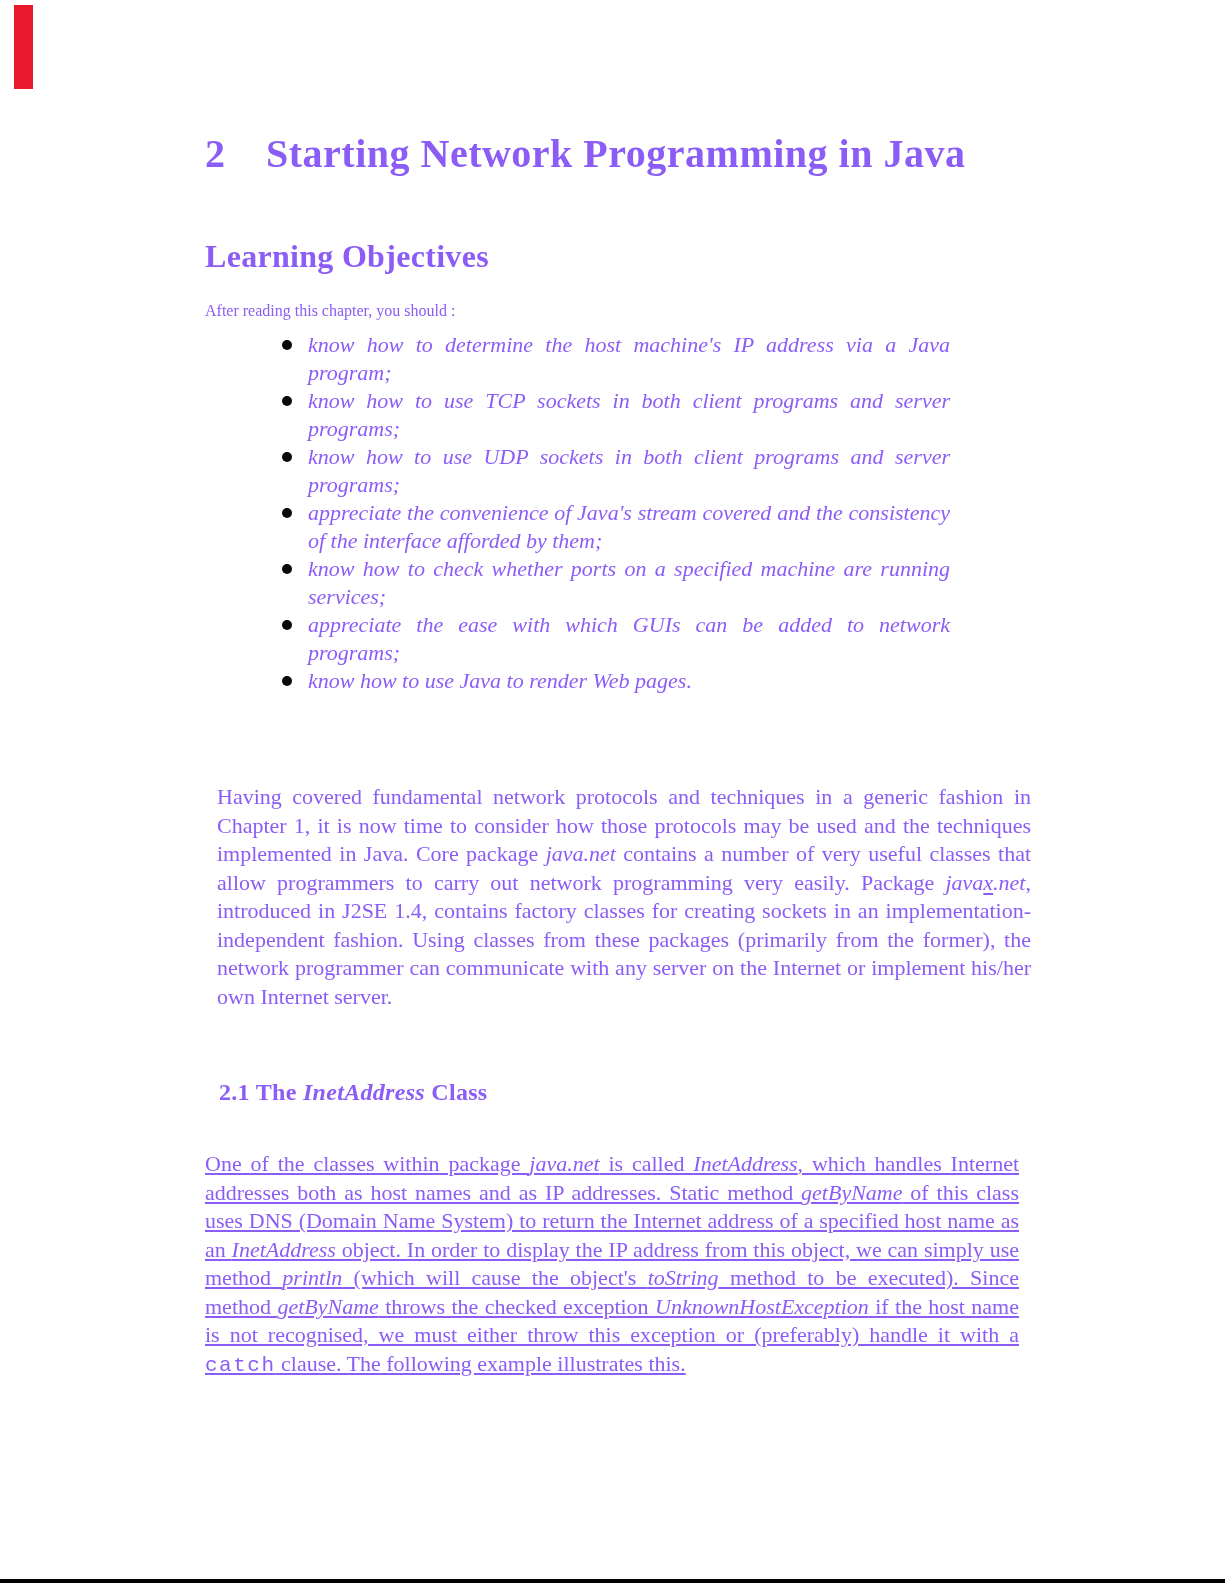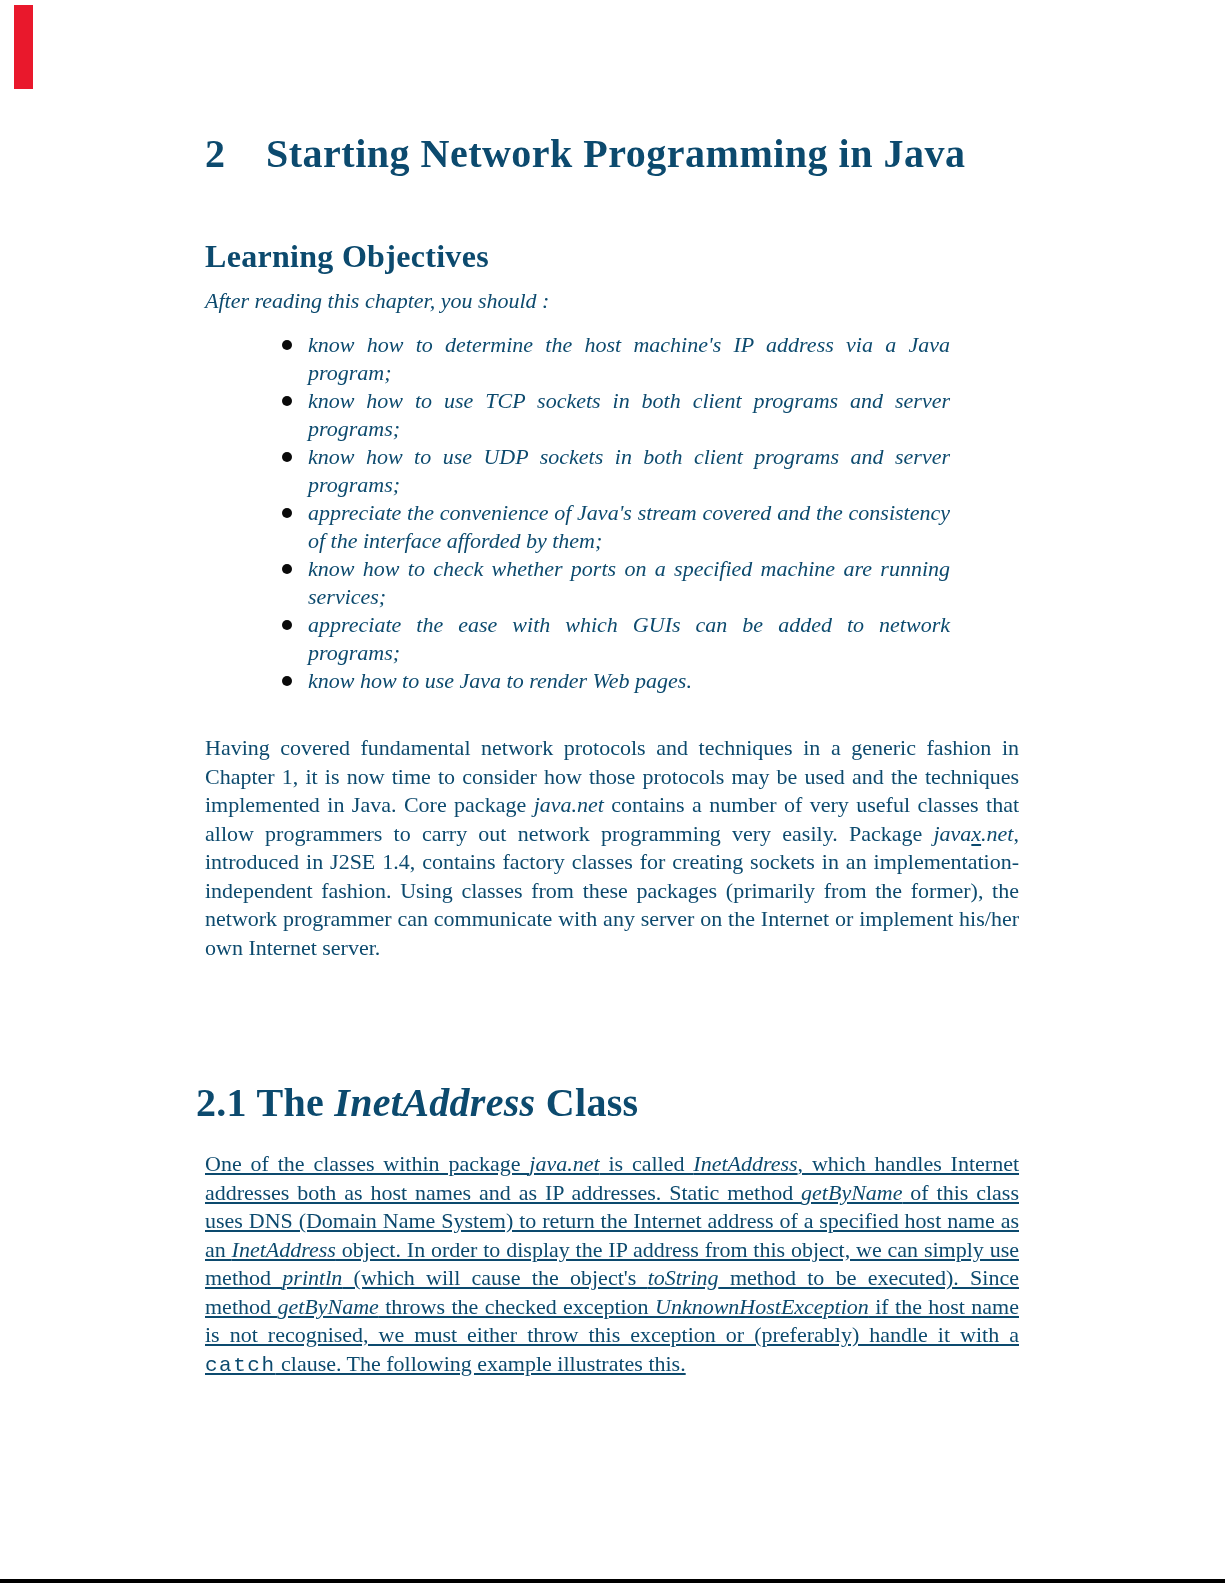--- a/index.html
+++ b/index.html
@@ -2,21 +2,21 @@
 <html><head>
 <meta charset="utf-8">
 <style>
   * { margin:0; padding:0; box-sizing:border-box; }
   html,body { background:#ffffff; }
   .page {
     position:relative;
     width:1225px;
     height:1585px;
     background:#ffffff;
-    color:#0c4a6e;
+    color:#8b5cf6;
     font-family:"Liberation Serif","DejaVu Serif",serif;
     overflow:hidden;
   }
   .red-mark {
     position:absolute;
     left:14px; top:5px;
     width:19px; height:84px;
   }
   .chapter-heading {
     position:absolute;
@@ -29,24 +29,23 @@
   .chapter-number { display:inline-block; margin-right:30px; }
   .lo-heading {
     position:absolute;
     left:205px; top:238px;
     font-size:32px;
     font-weight:700;
     letter-spacing:0.3px;
   }
   .lo-intro {
     position:absolute;
-    left:205px; top:287px;
-    font-size:22px;
+    left:205px; top:297px;
+    font-size:16px;
     line-height:28px;
-    font-style:italic;
   }
   .objectives {
     position:absolute;
     left:282px; top:331px;
     width:668px;
     list-style:none;
   }
   .objective-item {
     position:relative;
     padding-left:26px;
@@ -65,25 +64,25 @@
   }
   .body-para {
     position:absolute;
     left:205px;
     width:814px;
     font-size:22px;
     line-height:28.5px;
     text-align:justify;
     text-justify:inter-word;
   }
-  .para-overview { top:734px; }
+  .para-overview { top:783px;margin-left:12px; }
   .sec-heading {
     position:absolute;
-    left:196px; top:1079px;
-    font-size:40px;
+    left:219px; top:1079px;
+    font-size:24px;
     font-weight:700;
     letter-spacing:0.3px;
   }
   .para-inet { top:1150px;text-decoration:underline; }
   .bottom-rule {
     position:absolute;
     left:0; top:1579px;
     width:1225px; height:4px;
   }
   .run-n { }

